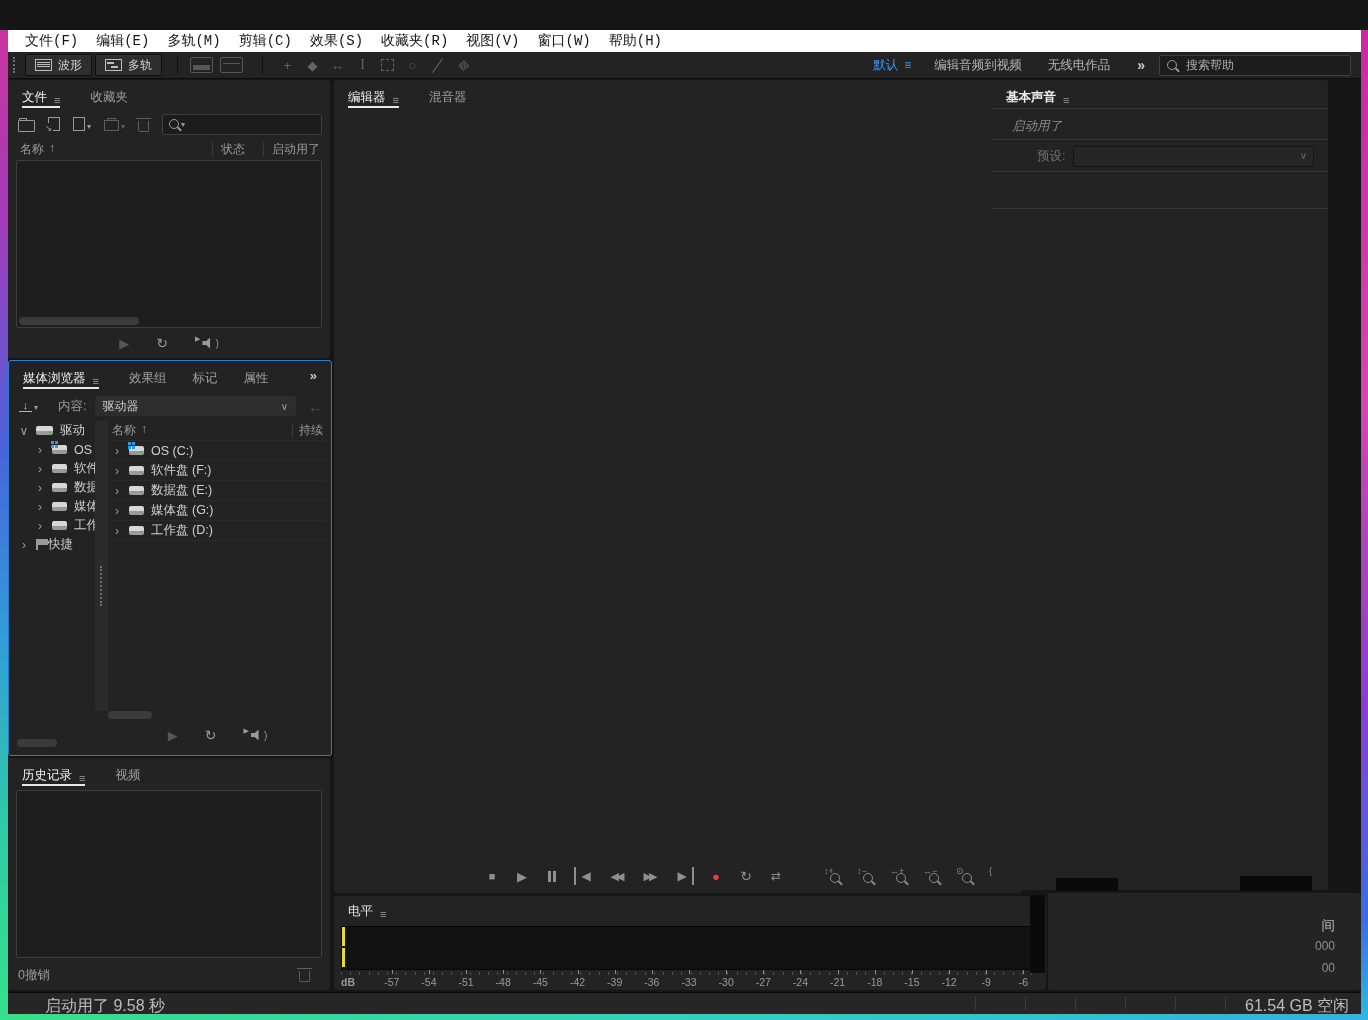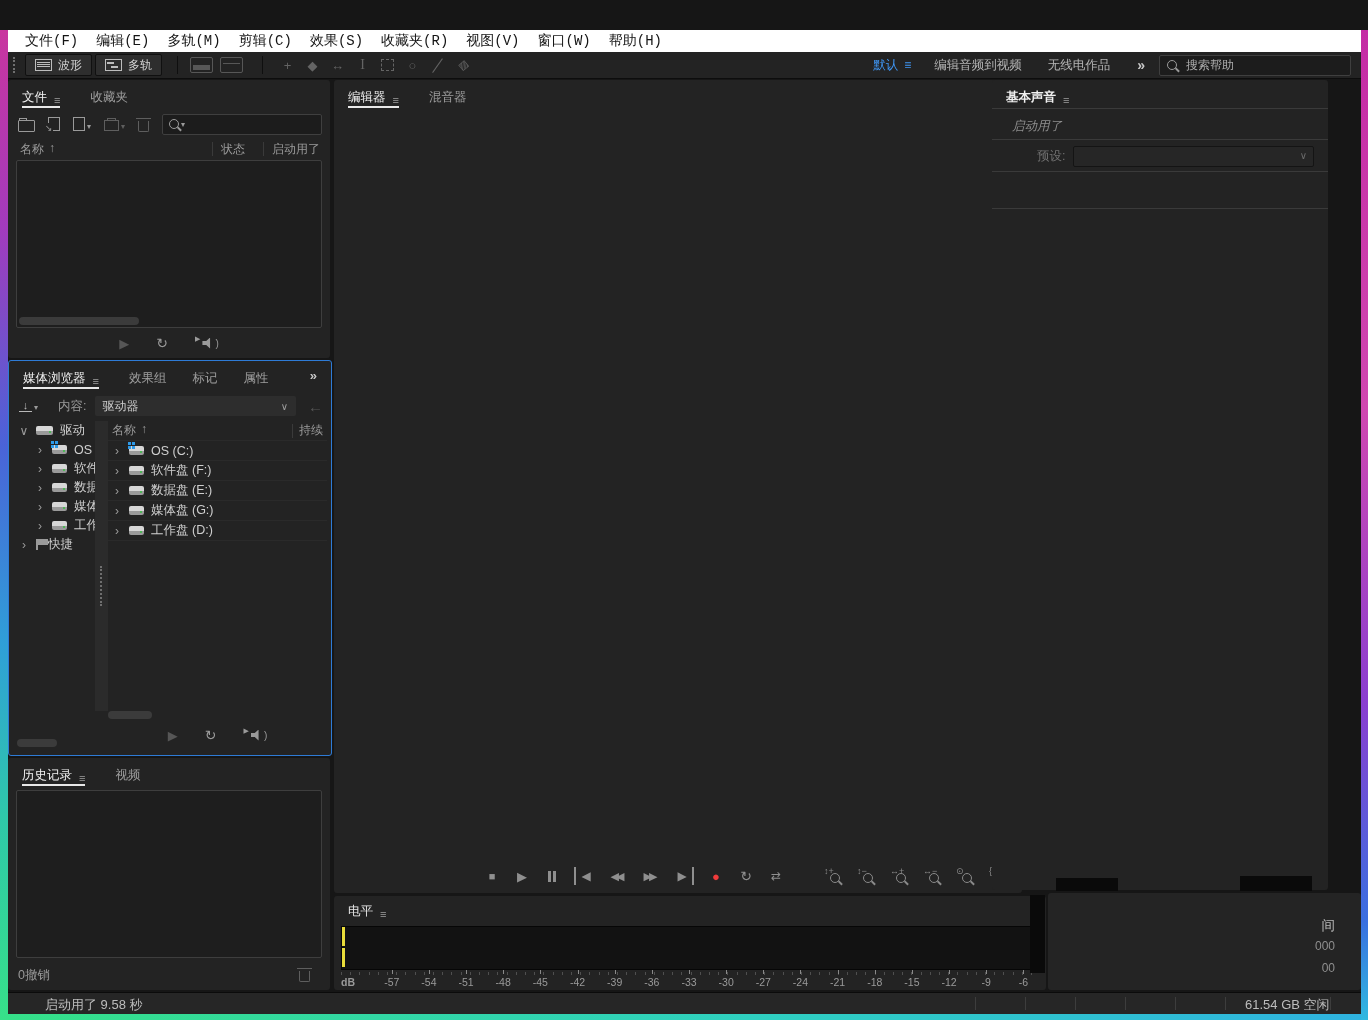--- a/index.html
+++ b/index.html
@@ -159,21 +159,21 @@
   .dd{display:flex;align-items:center;height:20px;background:#2d2d2d;border-radius:2px;padding:0 8px;
     color:#cccccc;font-size:12px;position:relative;}
   .dd .dd-chev{margin-left:auto;color:#9e9e9e;font-size:10px;padding-left:14px;}
 
   
   .frag{position:absolute;right:26px;text-align:right;color:#8f8f8f;font-size:12px;}
   .blackbit{position:absolute;background:#0a0a0a;}
 
   
   .statusbar{position:absolute;left:8px;right:7px;top:992px;height:21px;background:#262626;
-    border-top:1px solid #0b0b0b;color:#bdbdbd;font-size:13px;}
+    border-top:1px solid #0b0b0b;color:#bdbdbd;font-size:16px;}
   .sb-left{position:absolute;left:37px;top:3px;}
   .sb-tick{position:absolute;top:4px;width:1px;height:13px;background:#3d3d3d;}
   .sb-disk{position:absolute;left:1237px;top:3px;color:#bdbdbd;}
 </style>
 </head>
 <body>
 
 <div id="app">
 
   <div class="desk-left"></div>

